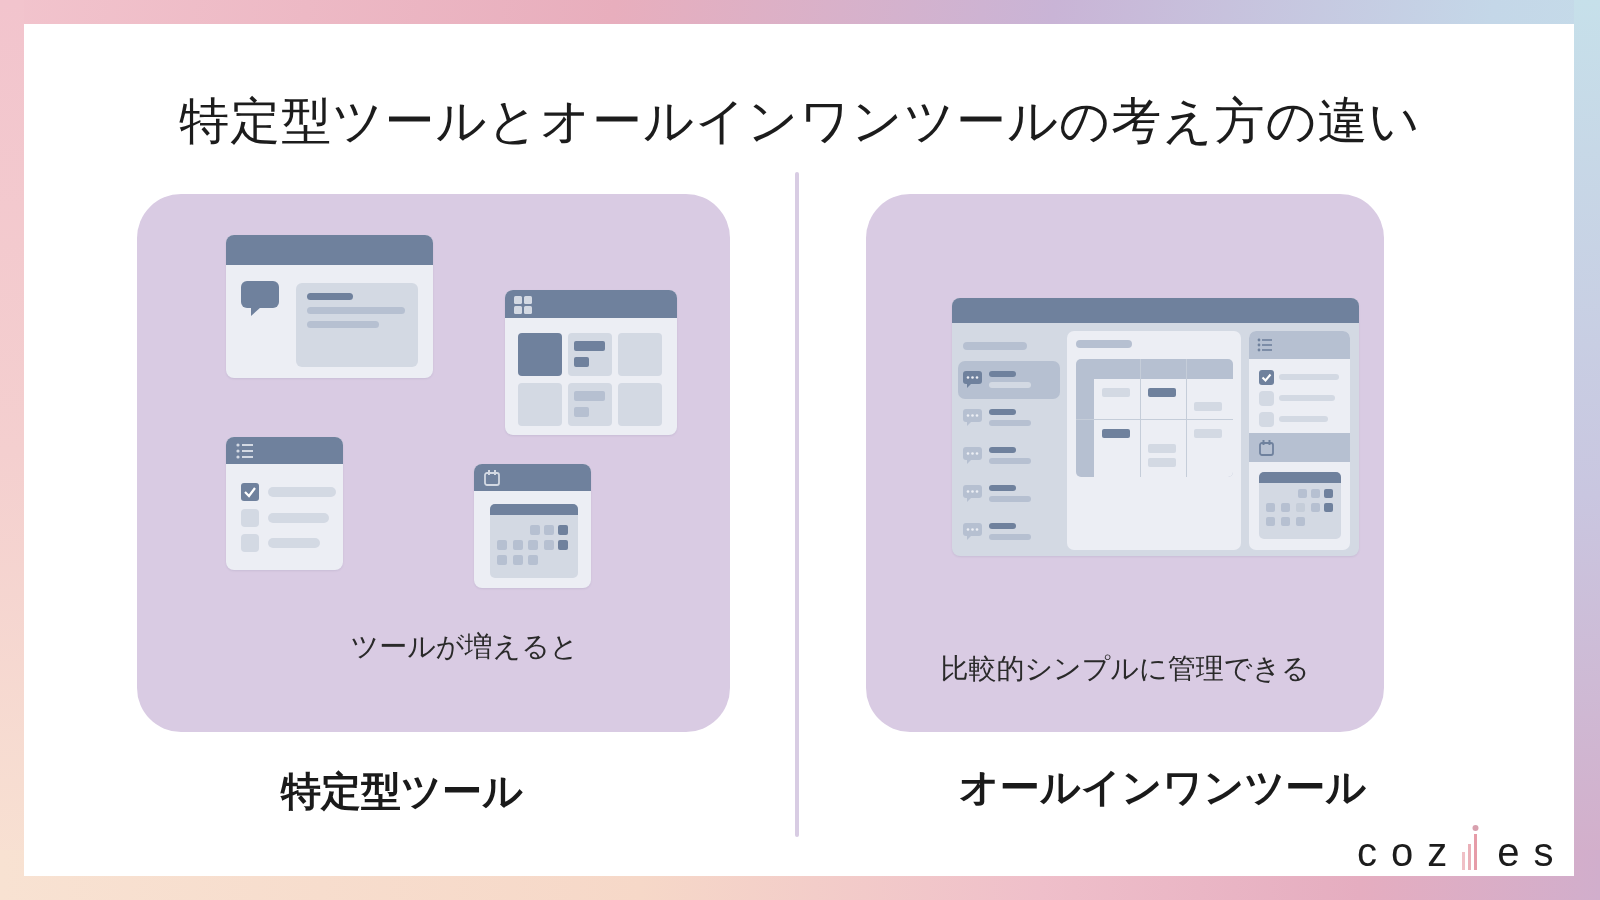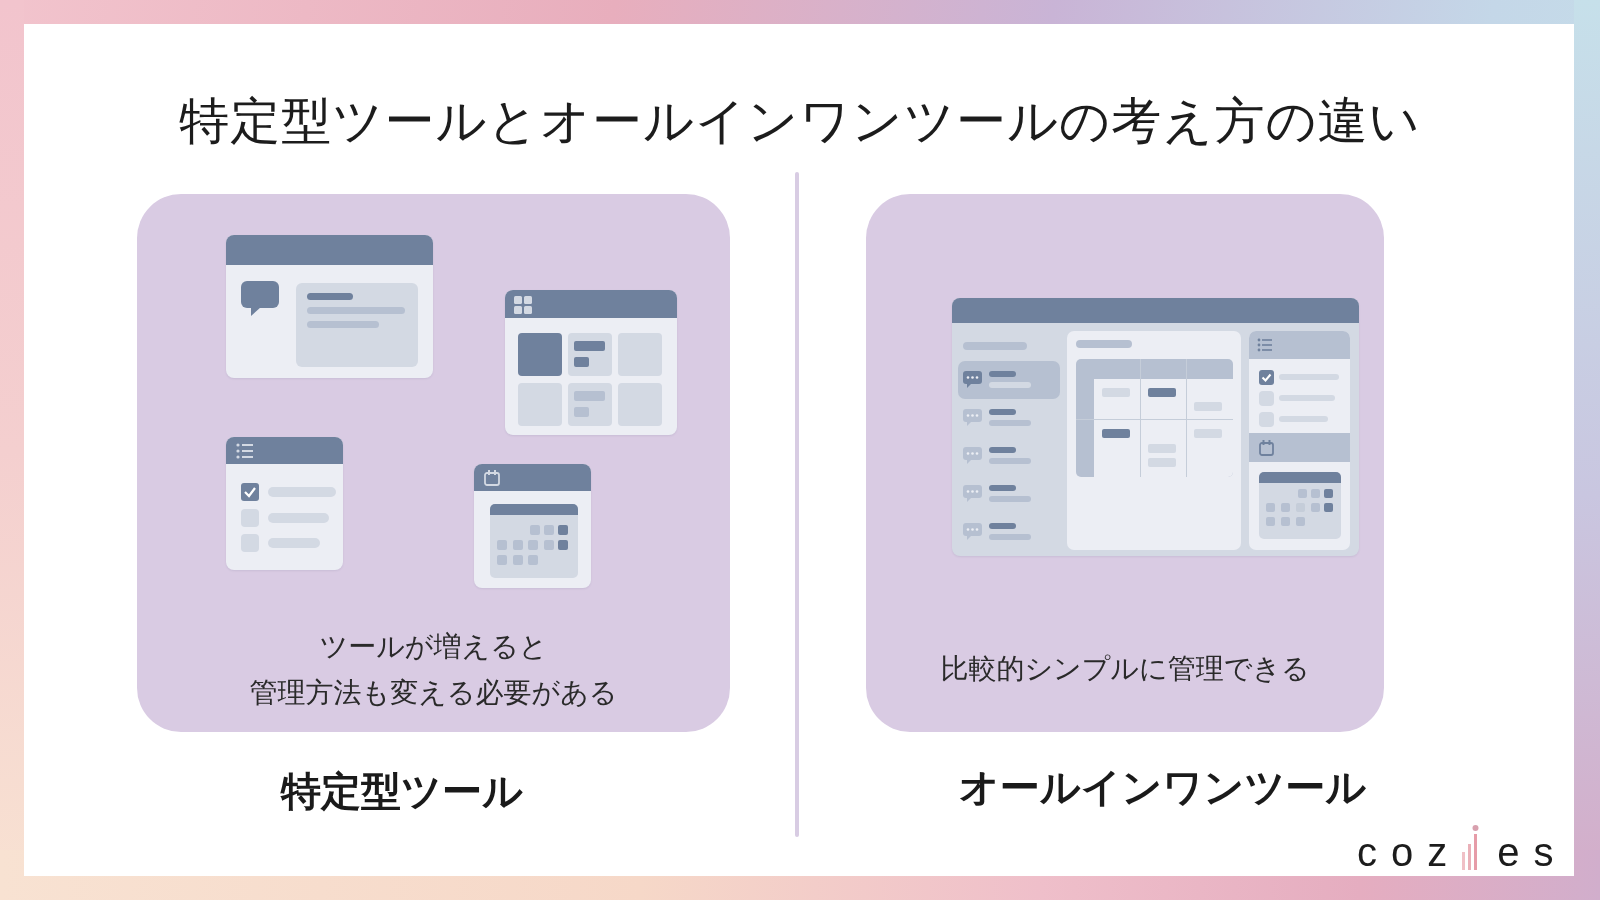--- a/index.html
+++ b/index.html
@@ -140,23 +140,22 @@
     <div class="blk mid" style="left:23px; top:76px; width:10px; height:10px; border-radius:2px;"></div>
     <div class="blk mid" style="left:39px; top:76px; width:10px; height:10px; border-radius:2px;"></div>
     <div class="blk mid" style="left:54px; top:76px; width:10px; height:10px; border-radius:2px;"></div>
     <div class="blk mid" style="left:70px; top:76px; width:10px; height:10px; border-radius:2px;"></div>
     <div class="blk dark" style="left:84px; top:76px; width:10px; height:10px; border-radius:2px;"></div>
     <div class="blk mid" style="left:23px; top:91px; width:10px; height:10px; border-radius:2px;"></div>
     <div class="blk mid" style="left:39px; top:91px; width:10px; height:10px; border-radius:2px;"></div>
     <div class="blk mid" style="left:54px; top:91px; width:10px; height:10px; border-radius:2px;"></div>
   </div>
 
-  <div class="caption" style="top:430px;">
+  <div class="caption" style="top:430px;margin-left:31px;">
     <div>ツールが増えると</div>
-    <div>管理方法も変える必要がある</div>
   </div>
 </div>
 
 <div class="label" style="left:122px; top:764px; width:560px;">特定型ツール</div>
 
 <div class="panel right">
 
   <div class="win" style="left:86px; top:104px; width:407px; height:258px; background:#d3d9e3;">
     <div class="bar" style="height:25px;"></div>
 

